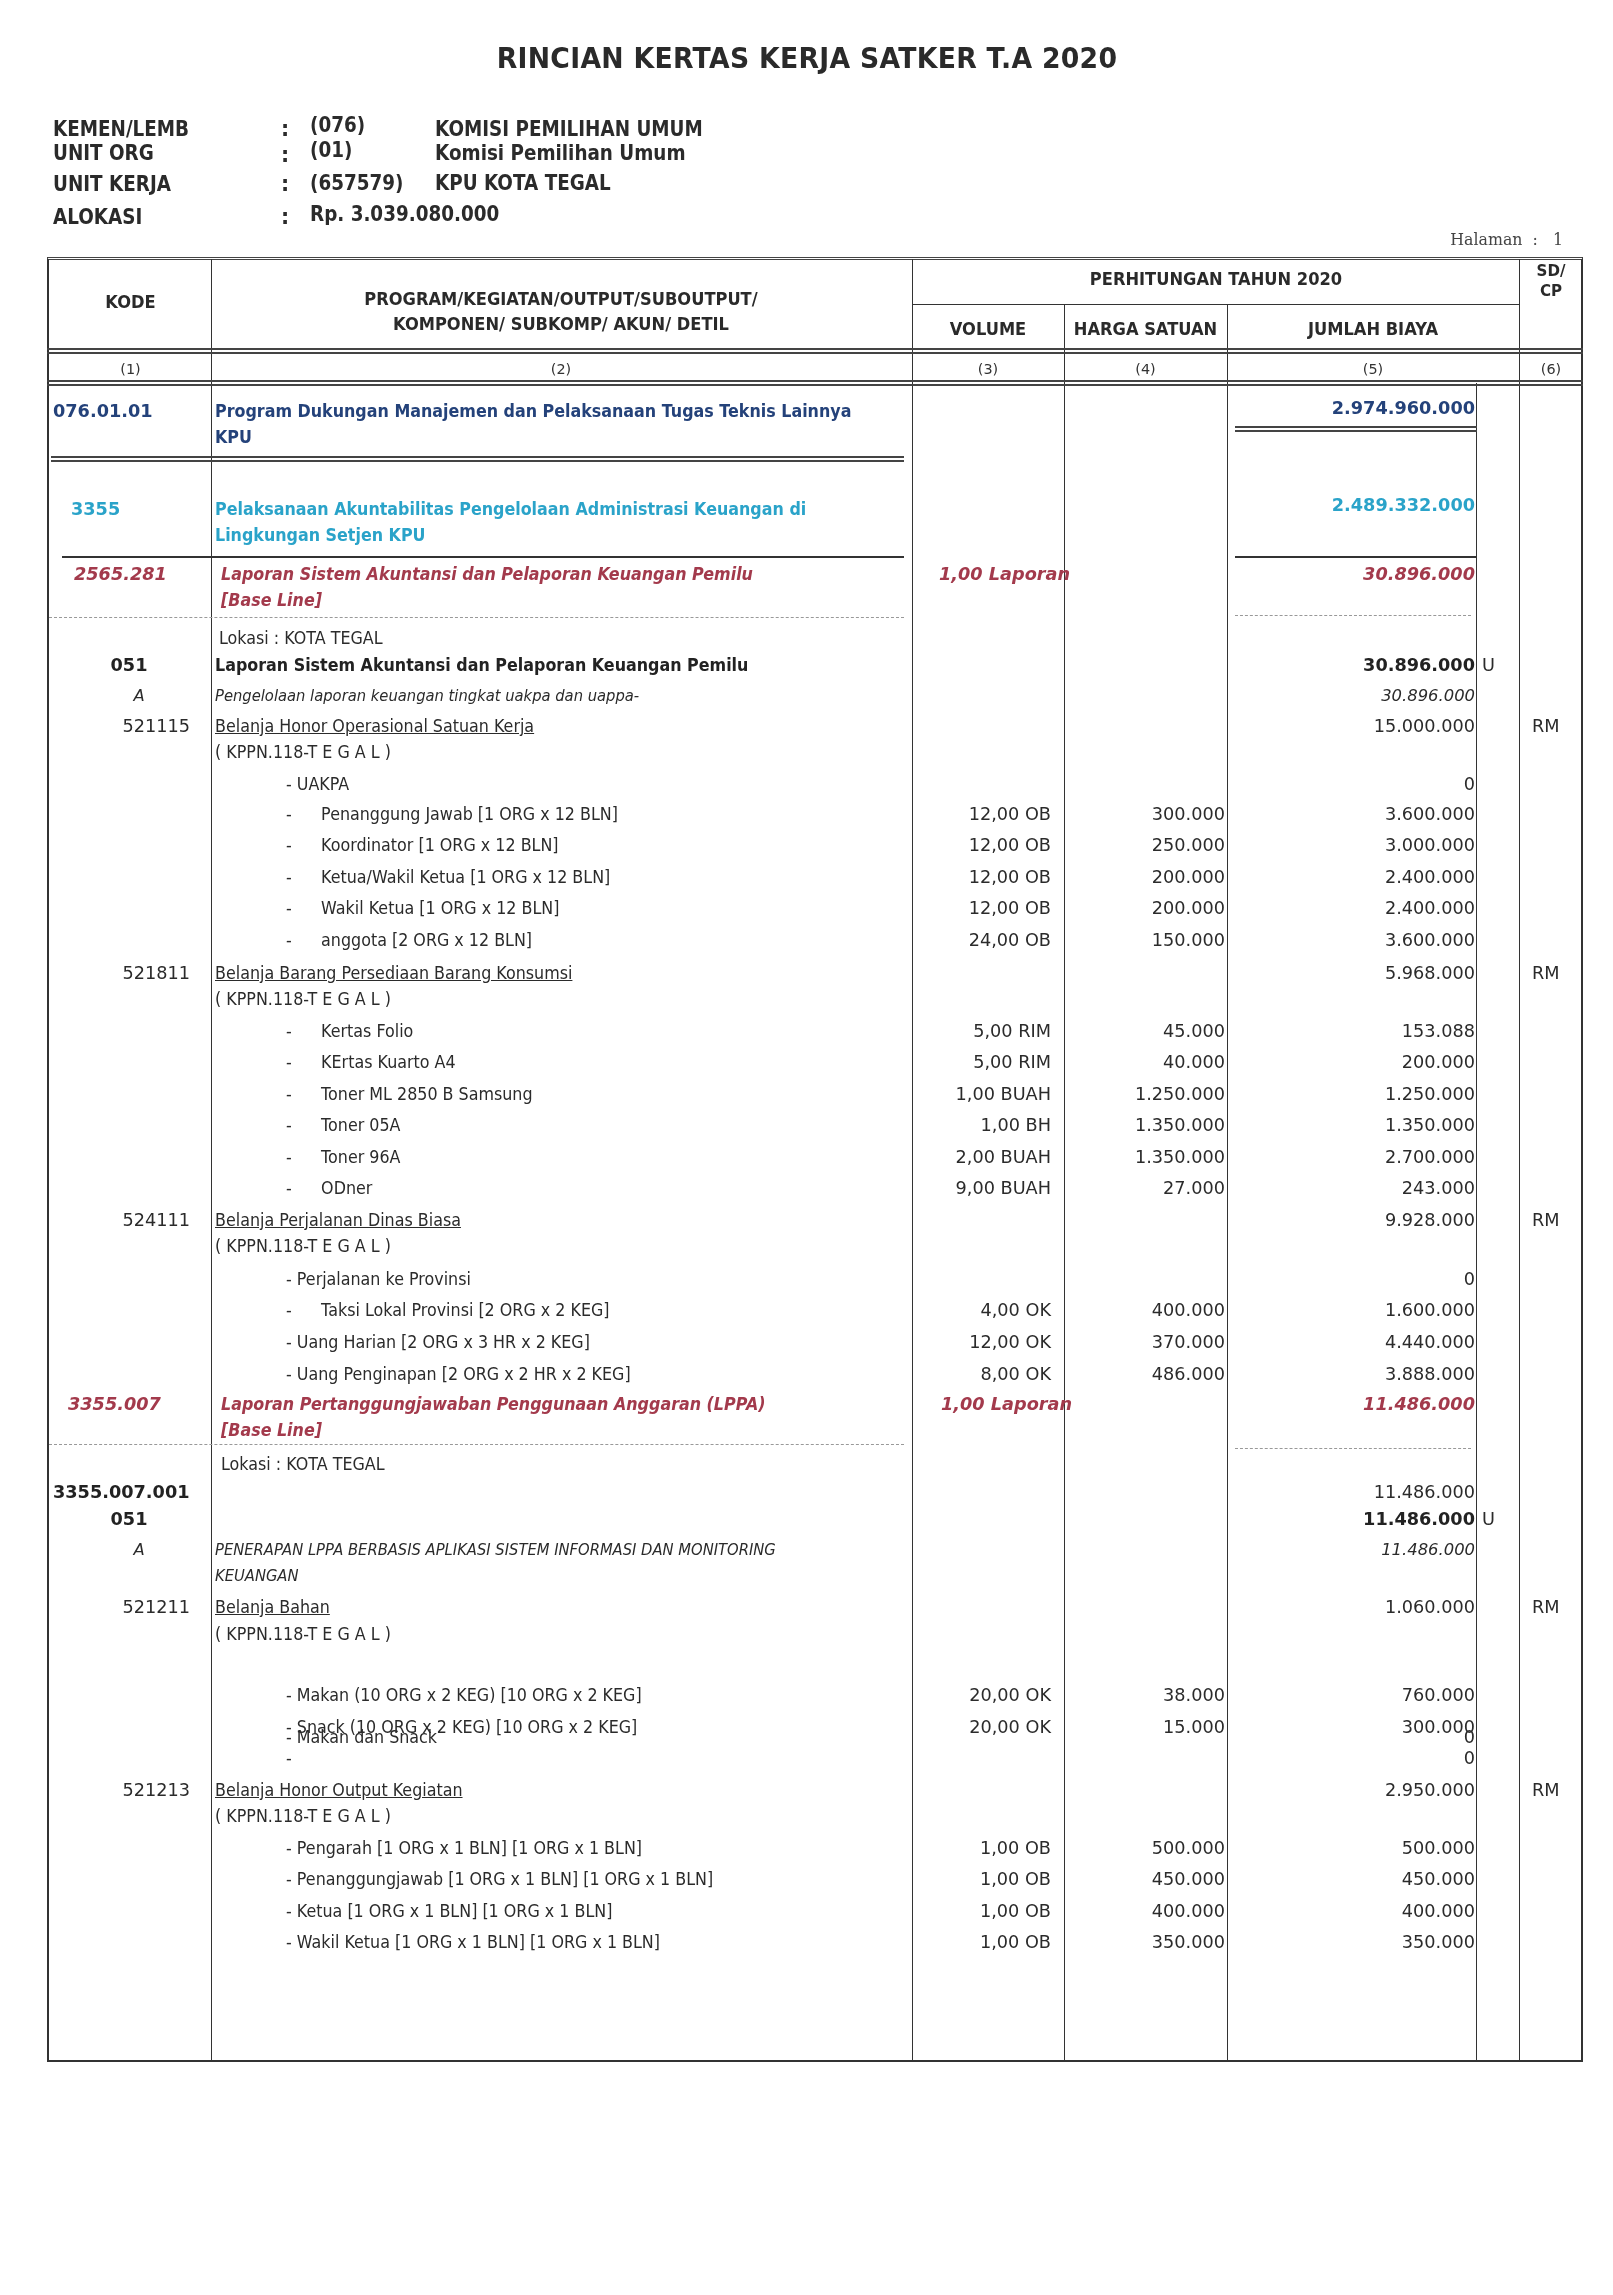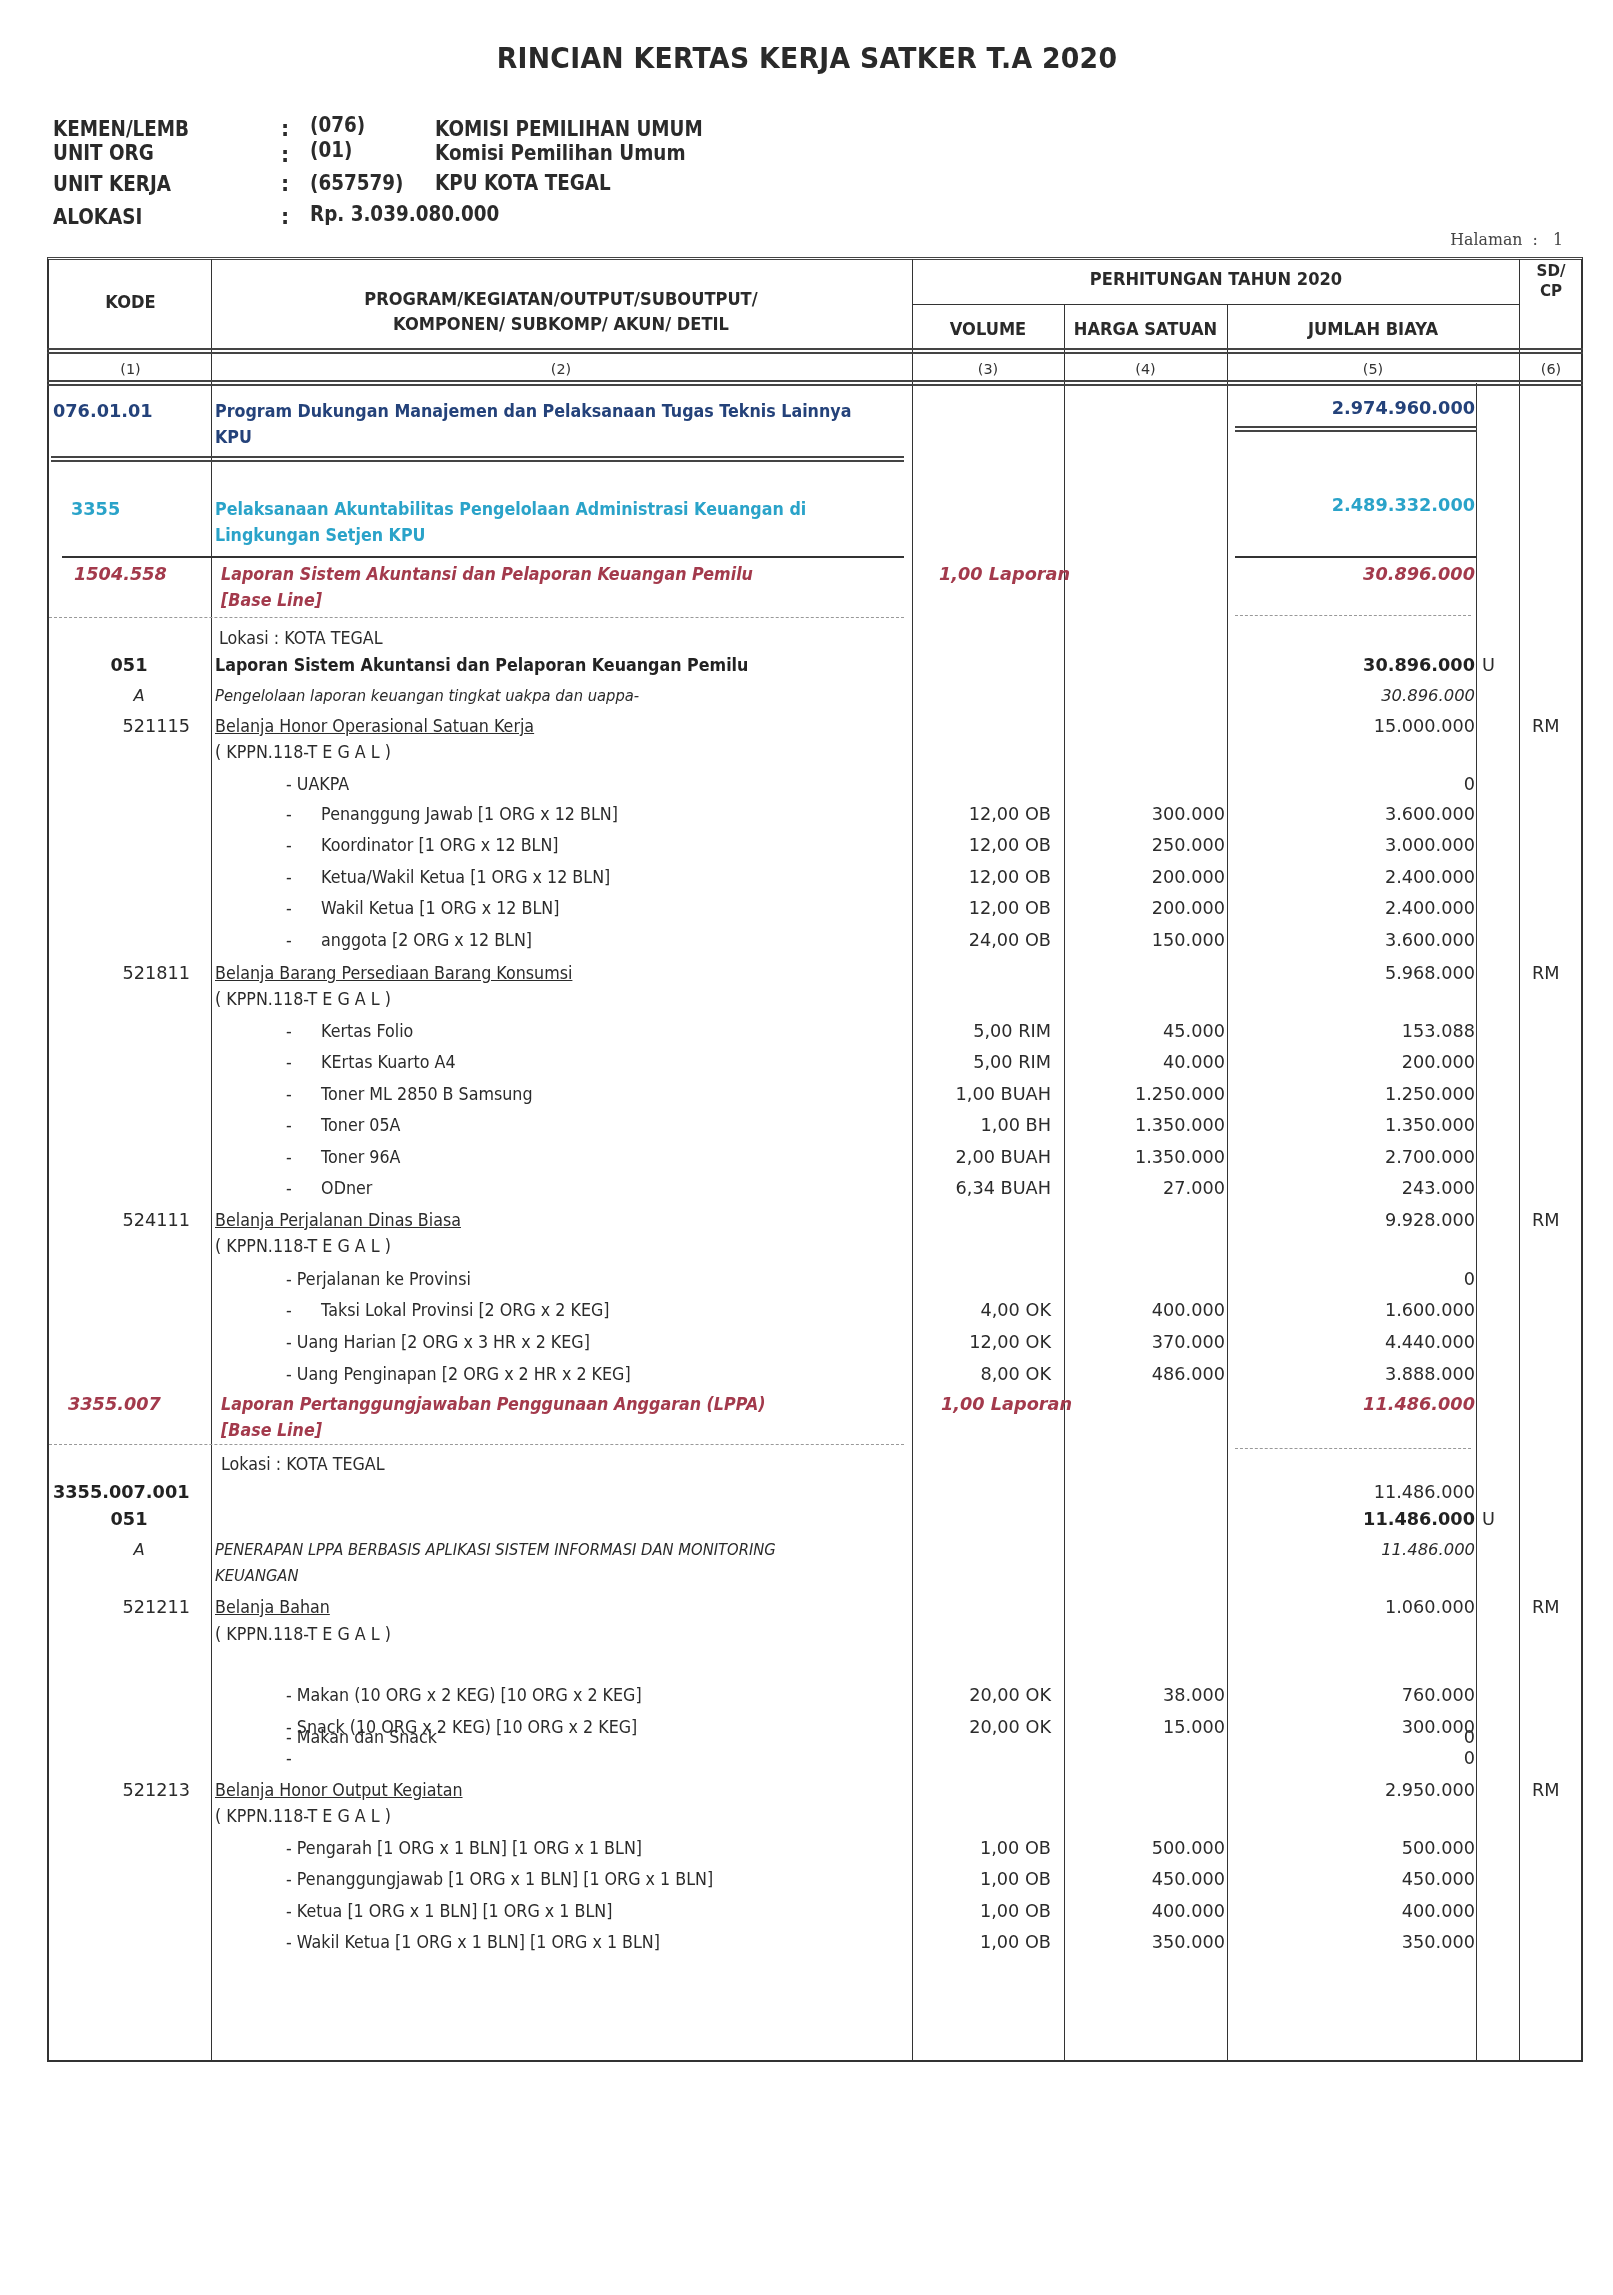--- a/index.html
+++ b/index.html
@@ -122,21 +122,21 @@
 <div class="row" style="top:499px;">
   <span class="kode keg" style="left:71px; width:auto; text-align:left;">3355</span>
   <span class="desc keg cond">Pelaksanaan Akuntabilitas Pengelolaan Administrasi Keuangan di</span>
   <span class="jumlah keg" style="top:-3.9px;">2.489.332.000</span>
 </div>
 <div class="row" style="top:525px;">
   <span class="desc keg cond">Lingkungan Setjen KPU</span>
 </div>
 
 <div class="row" style="top:564px;">
-  <span class="kode out" style="left:74px; width:auto; text-align:left;">1504.558</span>
+  <span class="kode out" style="left:74px; width:auto; text-align:left;">2565.281</span>
   <span class="desc out cond" style="left:221px;">Laporan Sistem Akuntansi dan Pelaporan Keuangan Pemilu</span>
   <span class="vol out" style="left:939px; width:auto; text-align:left;">1,00 Laporan</span>
   <span class="jumlah out">30.896.000</span>
 </div>
 <div class="row" style="top:590px;">
   <span class="desc out cond" style="left:221px;">[Base Line]</span>
 </div>
 
 <div class="row" style="top:628px;">
   <span class="desc cond" style="left:219px;">Lokasi   :  KOTA TEGAL</span>
@@ -233,21 +233,21 @@
   <span class="jumlah">1.350.000</span>
 </div>
 <div class="row" style="top:1147px;">
   <span class="desc cond" style="left:286px;"><span class="bullet">-</span><span>Toner 96A</span></span>
   <span class="vol">2,00 BUAH</span>
   <span class="harga">1.350.000</span>
   <span class="jumlah">2.700.000</span>
 </div>
 <div class="row" style="top:1178px;">
   <span class="desc cond" style="left:286px;"><span class="bullet">-</span><span>ODner</span></span>
-  <span class="vol">6,34 BUAH</span>
+  <span class="vol">9,00 BUAH</span>
   <span class="harga">27.000</span>
   <span class="jumlah">243.000</span>
 </div>
 
 <div class="row" style="top:1210px;">
   <span class="kode" style="width:141px;">524111</span>
   <span class="desc ul cond">Belanja Perjalanan Dinas Biasa</span>
   <span class="jumlah">9.928.000</span>
   <span class="sdcp">RM</span>
 </div>

